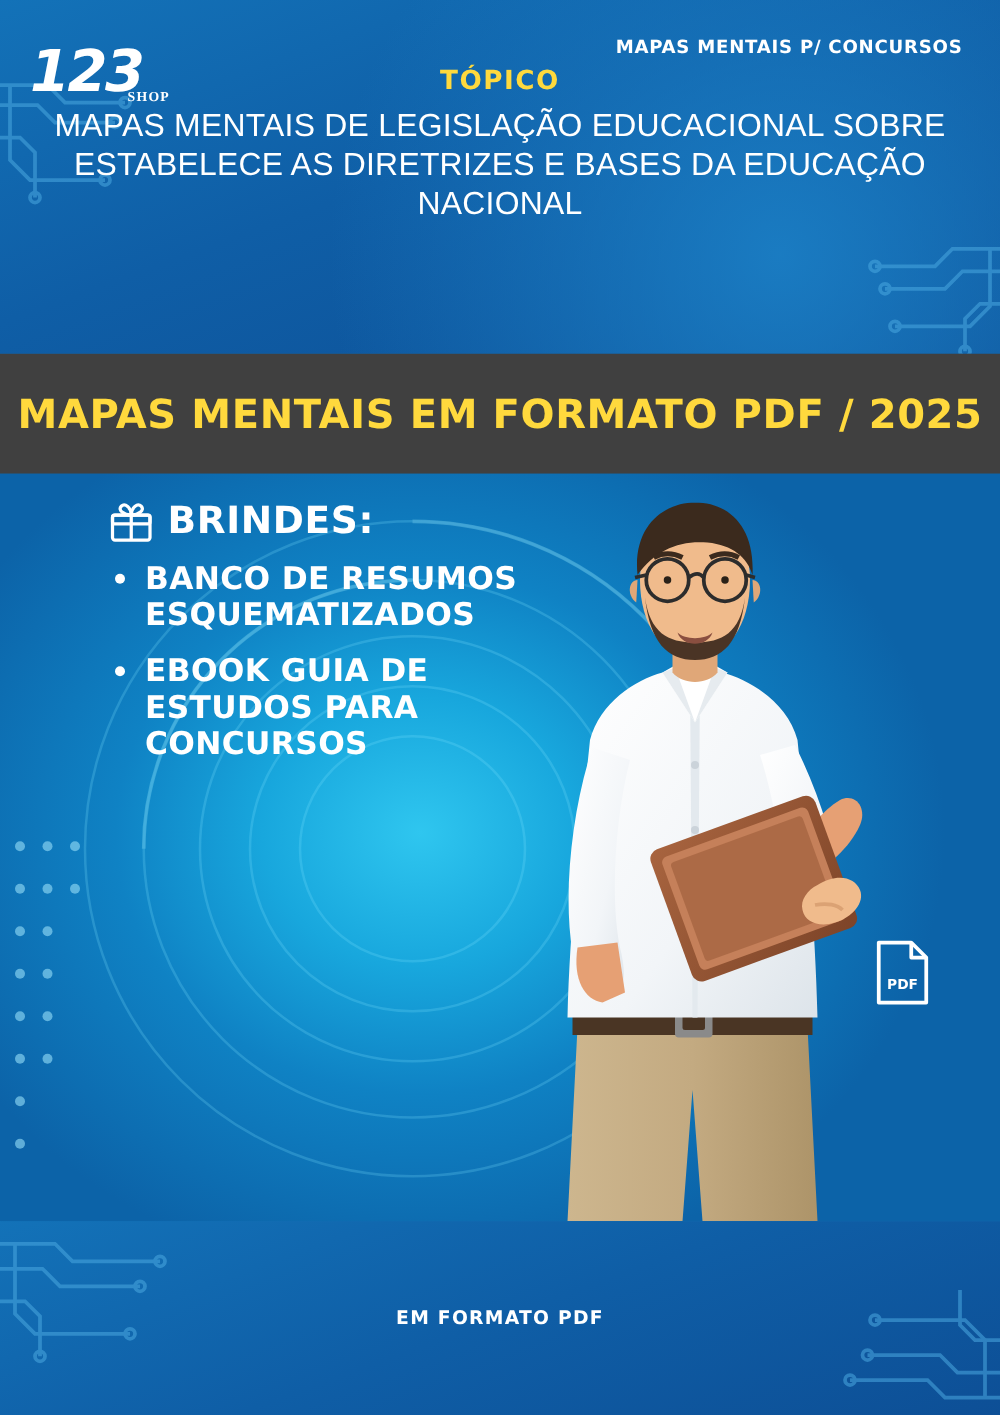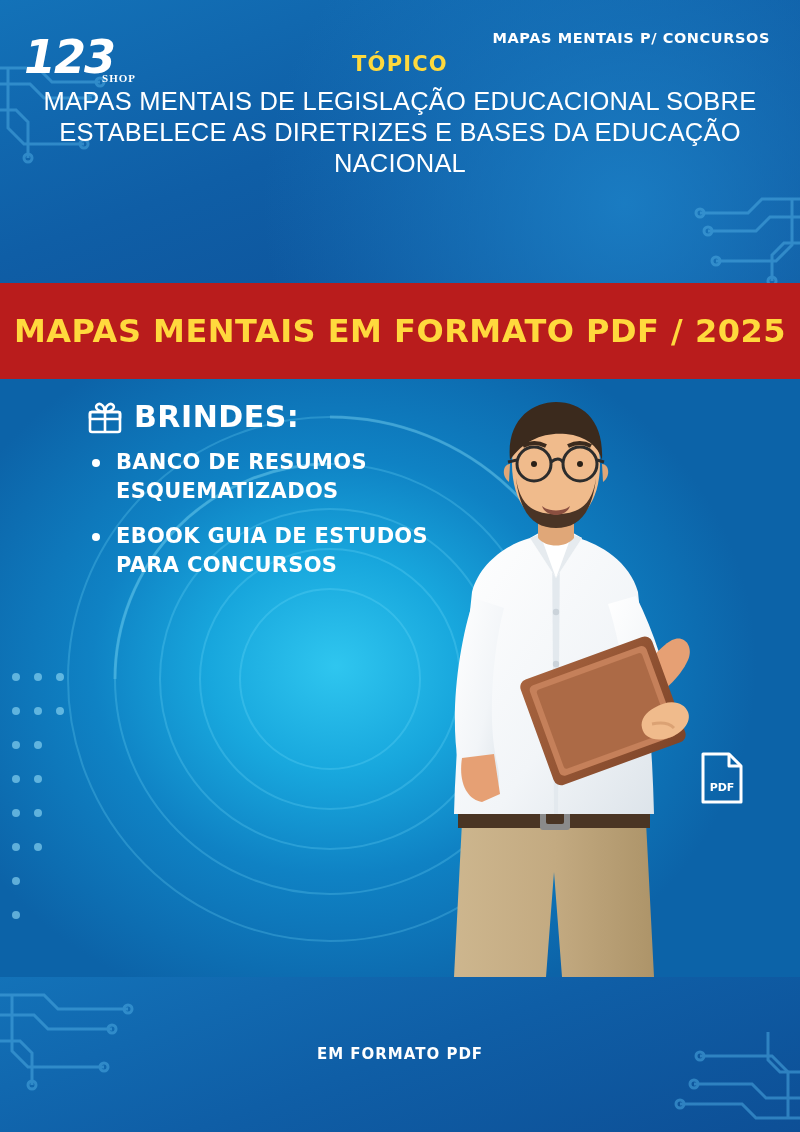--- a/index.html
+++ b/index.html
@@ -88,21 +88,21 @@
     stroke: #4aa8e0;
     fill: none;
     opacity: 0.55;
   }
 
   
   .title-bar {
     position: absolute;
     left: 0; top: 283px;
     width: 800px; height: 96px;
-    background: #b91c1c;
+    background: #404040;
     display: flex;
     align-items: center;
     justify-content: center;
   }
   .title-bar span {
     color: #ffd93d;
     font-size: 32px;
     font-weight: 700;
     letter-spacing: 0.5px;
     font-family: "DejaVu Sans", sans-serif;
@@ -151,21 +151,21 @@
   .gift-icon { width: 34px; height: 34px; flex: 0 0 34px; }
   .bullets {
     list-style: none;
     margin: 0;
     padding: 0;
   }
   .bullets li {
     position: relative;
     padding-left: 28px;
     margin-bottom: 16px;
-    font-size: 21px;
+    font-size: 25px;
     line-height: 29px;
     font-weight: 700;
     letter-spacing: 0.3px;
     font-family: "DejaVu Sans", sans-serif;
     color: #ffffff;
     text-transform: uppercase;
   }
   .bullets li::before {
     content: "";
     position: absolute;

